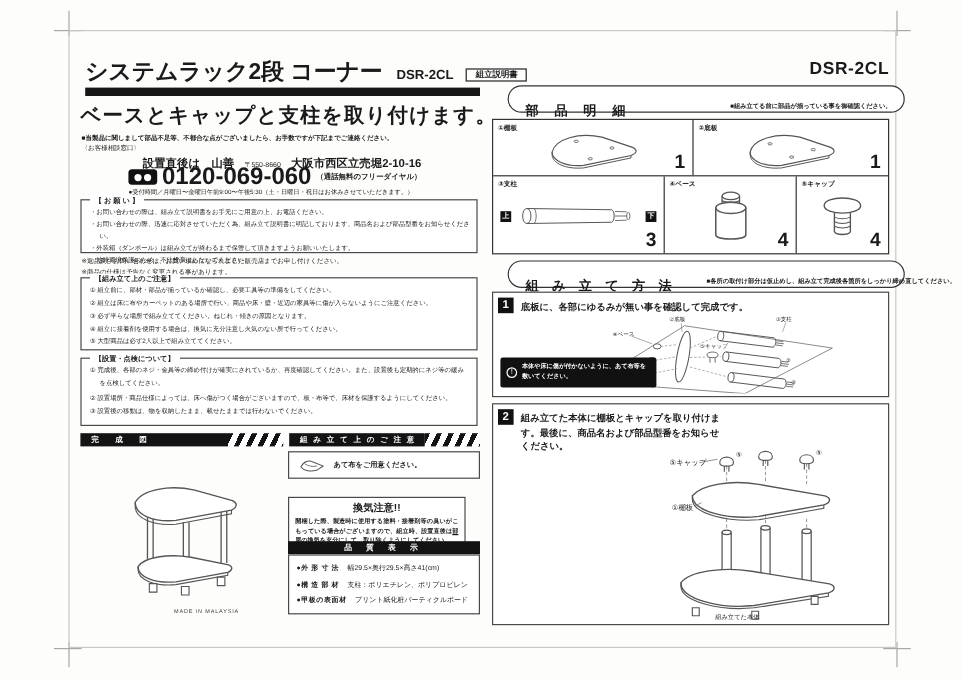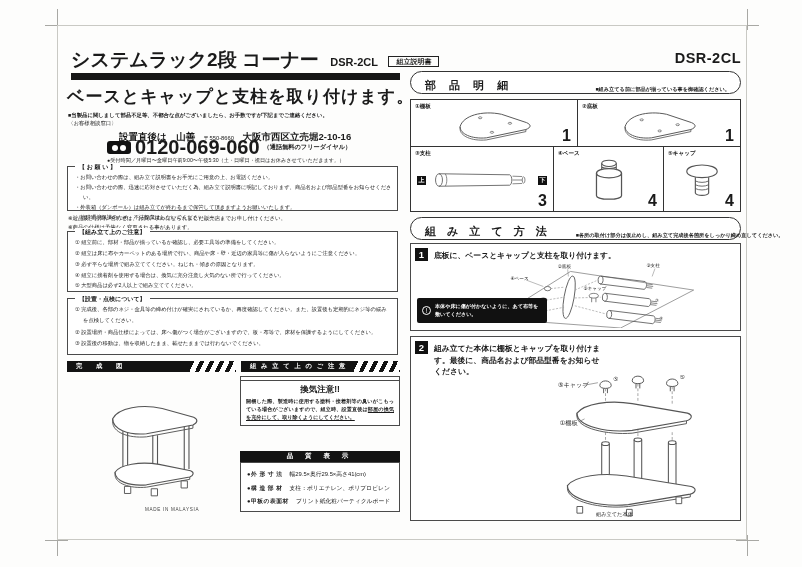--- a/index.html
+++ b/index.html
@@ -48,22 +48,22 @@
   .vent-title{text-align:center;font-size:8.5px;font-weight:800;}
   .vent-body{font-size:5.1px;font-weight:700;line-height:1.6;margin-top:1px;text-align:justify;}
   .uline{text-decoration:underline;}
   .q-banner{background:#131313;color:#fff;font-size:6.5px;font-weight:700;letter-spacing:5px;display:flex;align-items:center;justify-content:center;}
   .q-box{border:1px solid #4a4a4a;padding:5px 6px;background:#fff;}
   .qrow{display:flex;gap:7px;font-size:5.8px;line-height:2.35;white-space:nowrap;}
   .qlabel{font-weight:800;letter-spacing:.5px;}
 
   
   .r-model{font-size:14.5px;font-weight:800;letter-spacing:.5px;}
-  .pill{position:absolute;left:0;width:331px;height:23px;border:1.3px solid #333;border-radius:12px;background:#fff;
-        display:flex;align-items:flex-end;justify-content:space-between;padding:13px 10px 0 14px;}
+  .pill{position:absolute;left:13px;width:331px;height:23px;border:1.3px solid #333;border-radius:12px;background:#fff;
+        display:flex;align-items:flex-start;justify-content:space-between;padding:13px 10px 0 14px;}
   .ptitle{font-size:11px;font-weight:800;letter-spacing:5px;white-space:nowrap;}
   .pnote{font-size:5.2px;font-weight:700;white-space:nowrap;}
   .ptable{position:absolute;left:0;width:331px;border:1px solid #333;background:#fff;}
   .ptrow{display:grid;}
   .ptrow1{grid-template-columns:167px 162px;}
   .ptrow2{grid-template-columns:143px 110px 76px;border-top:1px solid #333;}
   .pcell{position:relative;border-right:1px solid #333;}
   .pcell:last-child{border-right:none;}
   .ptrow1 .pcell{height:46px;}
   .ptrow2 .pcell{height:64px;}
@@ -183,21 +183,21 @@
     <div class="abs made-in" style="top:507px;left:80px;">MADE IN MALAYSIA</div>
 
     <div class="abs cloth-box" style="top:376px;left:175px;width:160px;height:23px;">
       <svg width="22" height="13" viewBox="0 0 26 14">
         <path d="M2,9 C5,3 10,2 14,4 L24,8 L18,12 C12,14 5,13 2,9 Z" fill="#fff" stroke="#555" stroke-width="1"></path>
         <path d="M6,6 C9,8 14,9 18,8" fill="none" stroke="#555" stroke-width="0.8"></path>
       </svg>
       <span>あて布をご用意ください。</span>
     </div>
 
-    <div class="abs vent-box" style="top:380px;left:175px;width:160px;height:46px;">
+    <div class="abs vent-box" style="top:414px;left:175px;width:148px;height:46px;">
       <div class="vent-title">換気注意!!</div>
       <div class="vent-body"><span>開梱した際、製造時に使用する塗料・接着剤等の臭いがこもっている場合がございますので、組立時、設置直後は</span><span class="uline">部屋の換気を充分にして、取り除くようにしてください。</span></div>
     </div>
 
     <div class="abs q-banner" style="top:451px;left:175px;width:160px;height:11px;">品 質 表 示</div>
     <div class="abs q-box" style="top:462px;left:175px;width:160px;height:50px;">
       <div class="qrow">
         <span class="qlabel">●外 形 寸 法</span>
         <span>幅29.5×奥行29.5×高さ41(cm)</span>
       </div>
@@ -293,21 +293,21 @@
       </div>
     </div>
 
     <div class="pill" style="top:217px;gap:25px;">
       <span class="ptitle" style="letter-spacing:4px;">組 み 立 て 方 法</span>
       <span class="pnote">■各所の取付け部分は仮止めし、組み立て完成後各箇所をしっかり締め直してください。</span>
     </div>
 
     <div class="stepbox" style="top:243px;height:88px;">
       <span class="stepnum">1</span>
-      <span class="steptext" style="width:300px;">底板に、ベースとキャップと支柱を取り付けます。</span>
+      <span class="steptext" style="width:300px;">底板に、各部にゆるみが無い事を確認して完成です。</span>
       <svg class="abs" style="top:16px;right:2px;" width="292" height="68" viewBox="0 0 300 95">
         <polygon points="15,82 120,16 292,42 190,95" fill="#fff" stroke="#777" stroke-width="1"></polygon>
         <ellipse cx="118" cy="52" rx="7" ry="30" fill="#fff" stroke="#555" stroke-width="1.2" transform="rotate(10 118 52)"></ellipse>
         <g stroke="#999" stroke-dasharray="3 2" stroke-width="0.9" fill="none">
           <path d="M92,40 L111,38 M86,56 L111,52 M80,72 L111,66"></path>
           <path d="M126,42 L156,29 M126,53 L162,52 M126,64 L168,75"></path>
         </g>
         <g fill="#fff" stroke="#555" stroke-width="1.1">
           <ellipse cx="88" cy="40" rx="4.5" ry="3"></ellipse>
           <ellipse cx="82" cy="56" rx="4.5" ry="3"></ellipse>

